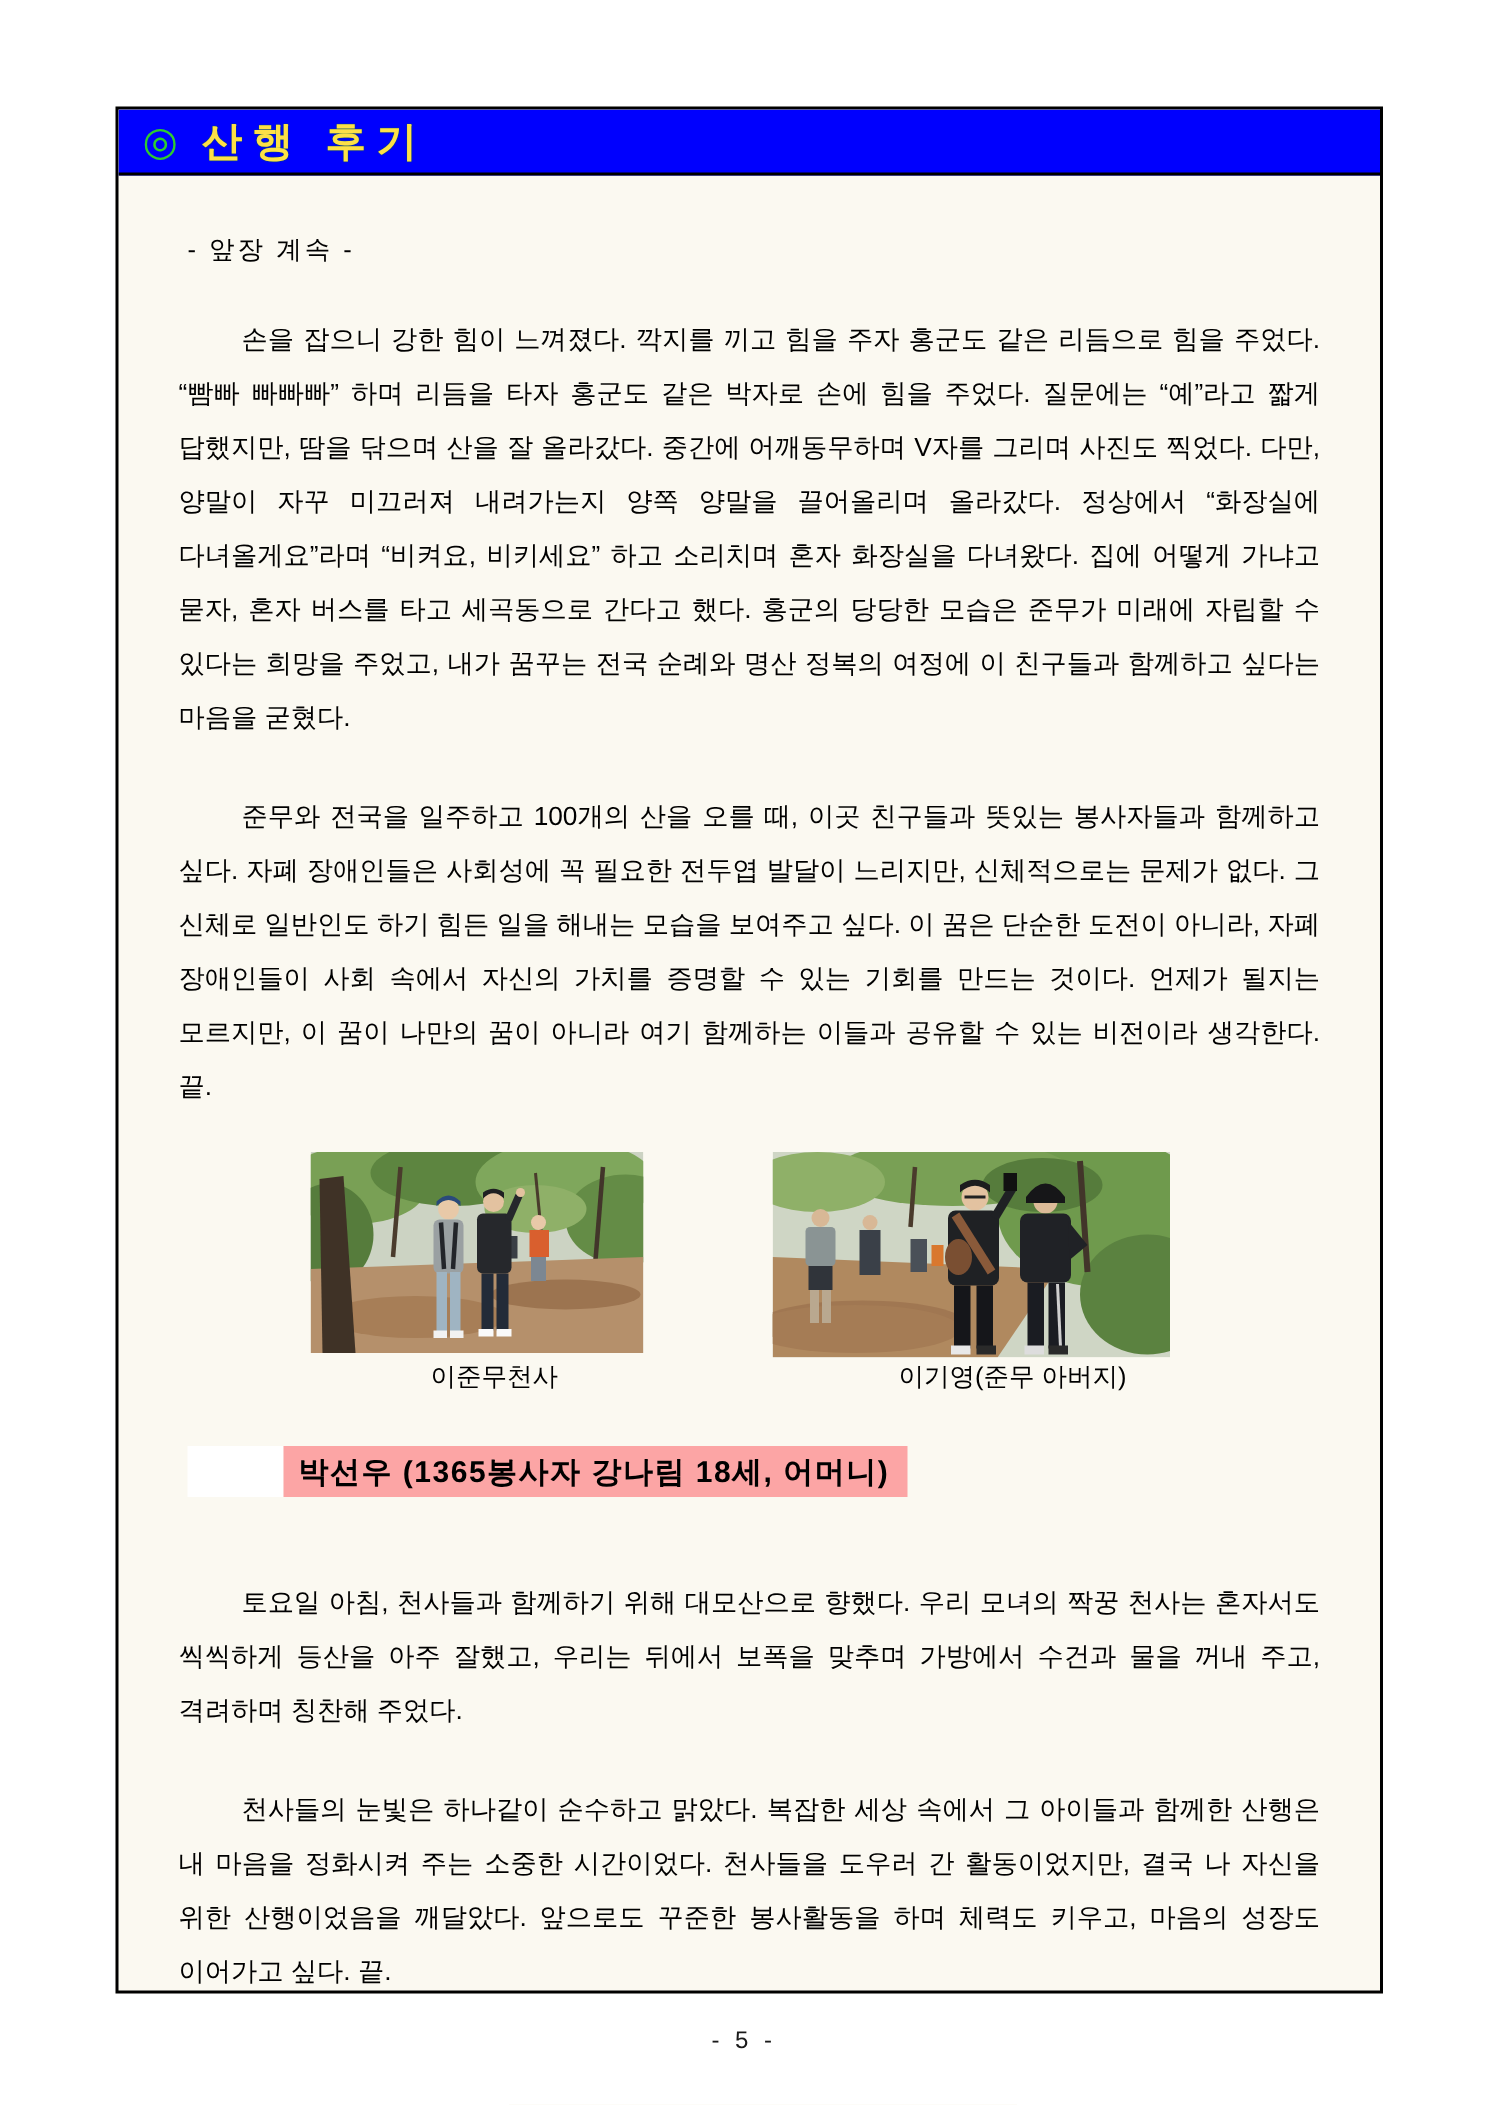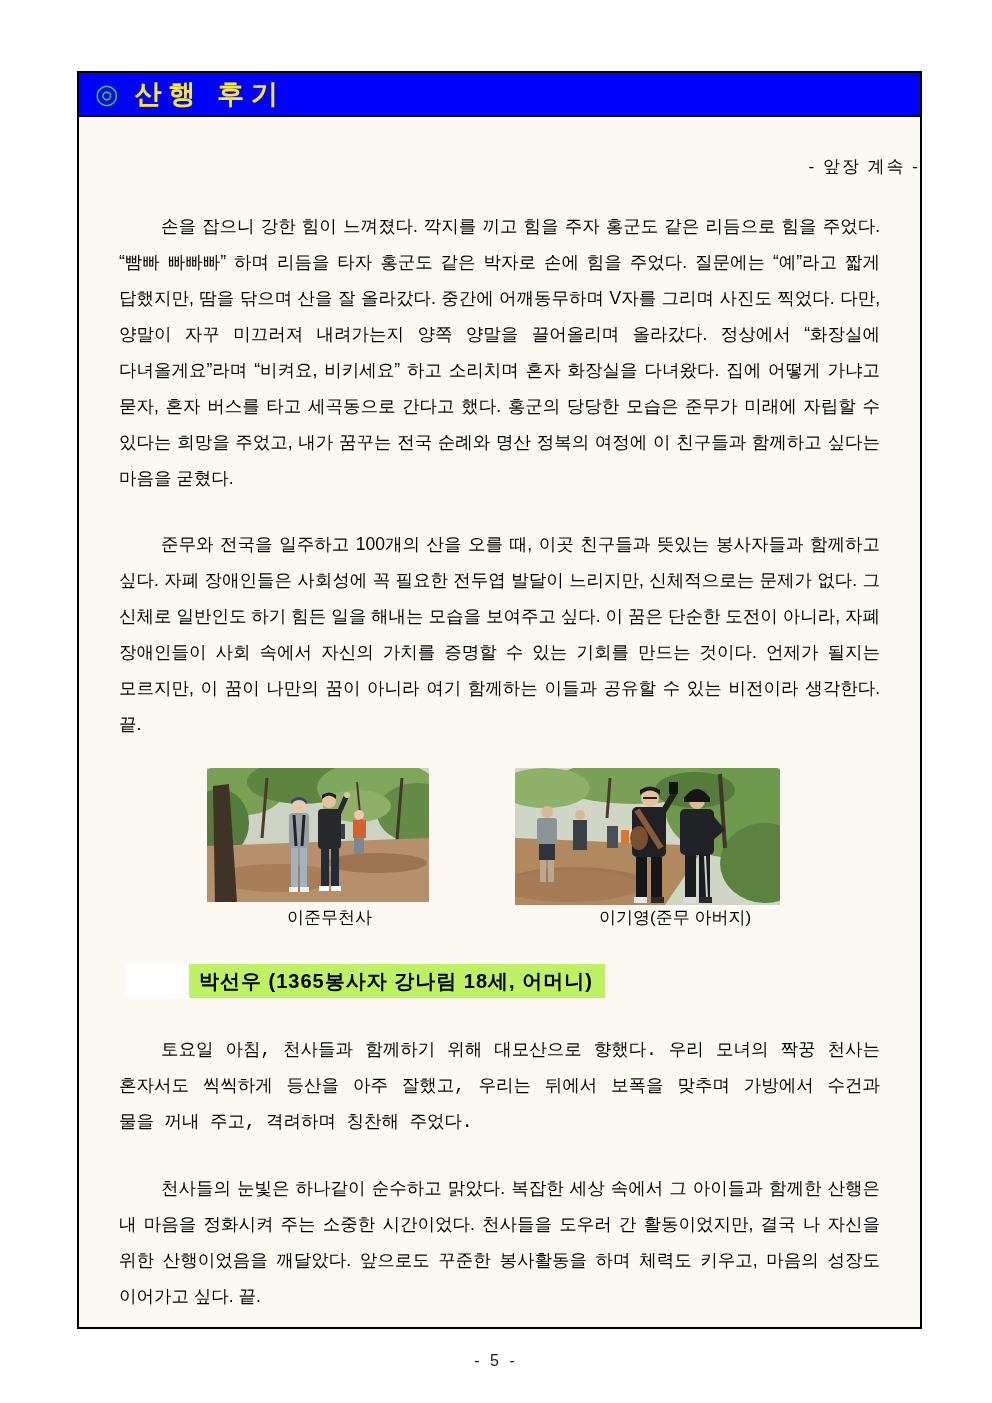--- a/index.html
+++ b/index.html
@@ -16,21 +16,21 @@
     display:flex;align-items:center;padding-left:16px;box-sizing:border-box;
   }
   .header-bullet{
     color:#2ecc2e;font-size:27px;font-weight:bold;margin-right:16px;line-height:1;
   }
   .header-title{
     color:#fde047;font-size:27px;font-weight:bold;letter-spacing:7px;line-height:1;
     text-shadow:0 0 1px #0a7a0a;
   }
   .continuation{
-    margin:38px 0 0 46px;font-size:17px;letter-spacing:2px;text-align:right;
+    margin:38px 0 0 46px;font-size:17px;letter-spacing:2px;
   }
   .para{
     margin:30px 40px 0 40px;font-size:17.5px;line-height:36px;
     text-align:justify;text-indent:2.4em;word-break:keep-all;
   }
   .photo-row{
     position:relative;height:138px;margin-top:26px;
   }
   .photo{
     position:absolute;top:0;overflow:hidden;
@@ -39,24 +39,24 @@
   .photo.right{left:436px;width:265px;height:137px;}
   .caption-row{position:relative;height:24px;font-size:17px;}
   .caption{position:absolute;top:0;white-space:nowrap;}
   .caption.left{left:208px;width:160px;text-align:left;}
   .caption.right{left:520px;width:220px;text-align:left;}
   .heading-row{
     margin:34px 0 0 46px;display:flex;align-items:stretch;height:34px;
   }
   .blank-chip{width:64px;background:#ffffff;}
   .heading-text{
-    background:#bef264;font-weight:bold;font-size:20px;
+    background:#fca5a5;font-weight:bold;font-size:20px;
     display:flex;align-items:center;padding:0 12px 0 10px;letter-spacing:1px;
   }
-  .para.second{margin-top:34px;font-family:Liberation Mono, monospace;}
+  .para.second{margin-top:52px;}
   .page-number{
     position:absolute;left:0;right:0;top:1352px;text-align:center;
     font-size:16px;letter-spacing:3px;color:#1a1a1a;
   }
 </style>
 </head>
 <body>
 
 <div class="doc-box">
 

